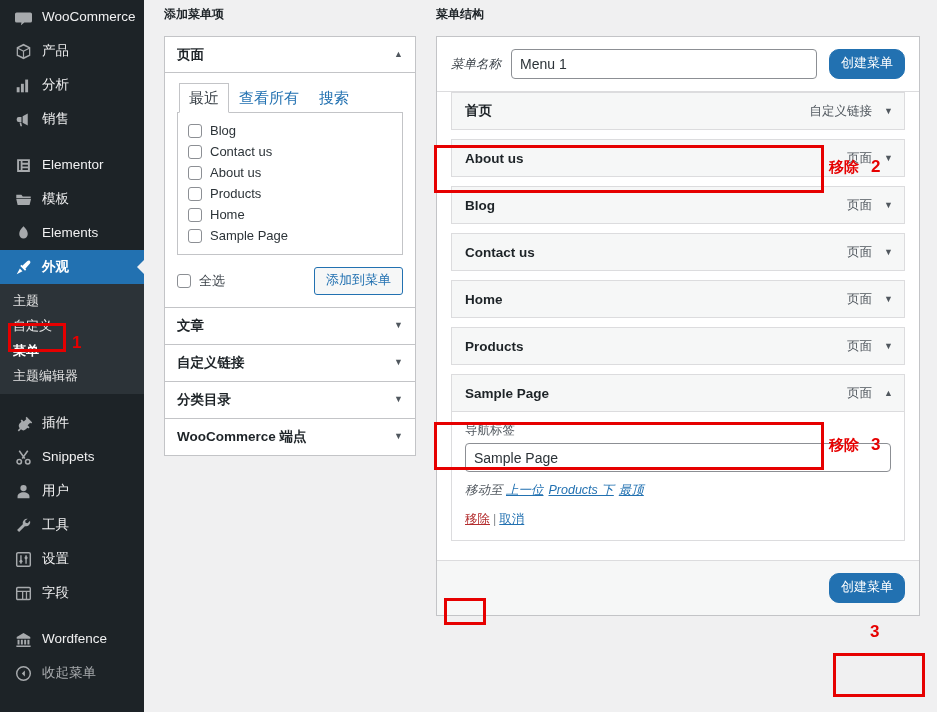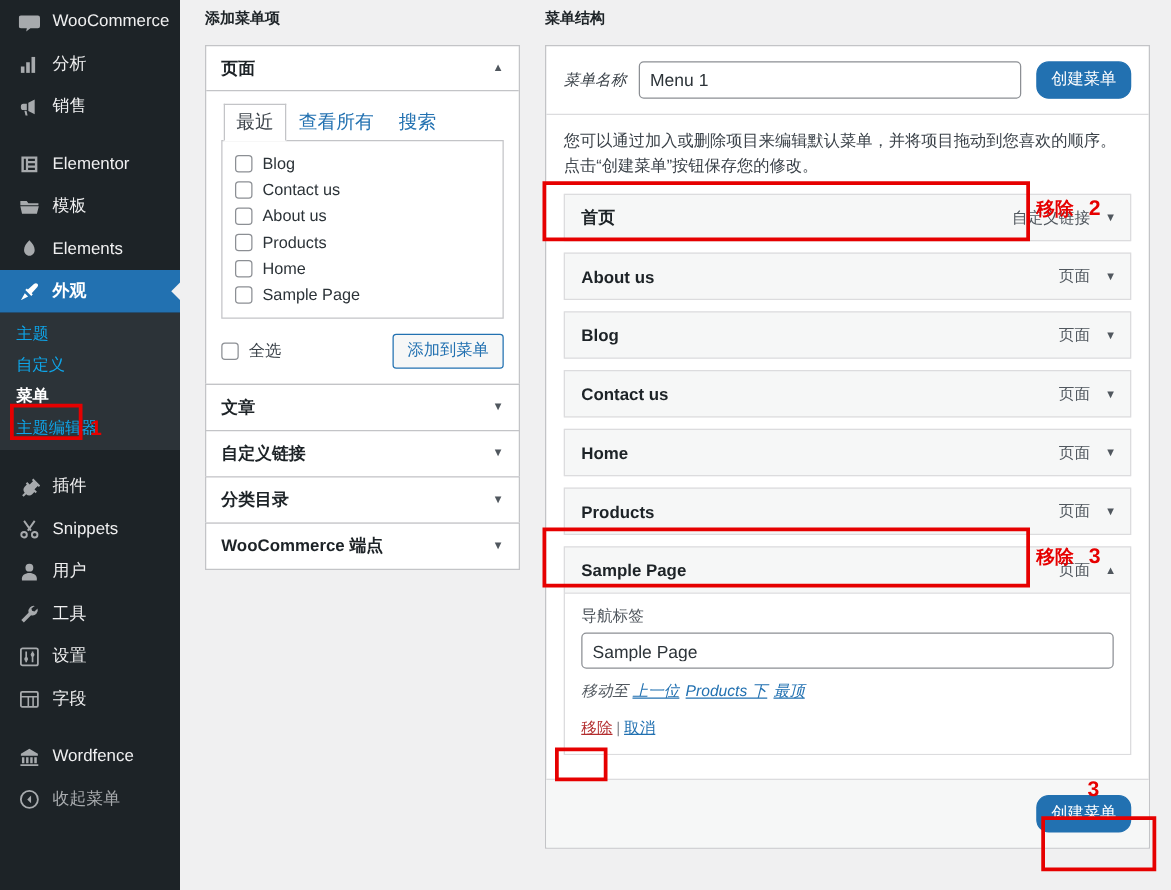--- a/index.html
+++ b/index.html
@@ -58,21 +58,21 @@
   #submenu {
     background: #2c3338;
     padding: 4px 0 6px 0;
   }
   .sub-item {
     display: block;
     height: 25px;
     line-height: 25px;
     padding-left: 13px;
     font-size: 13px;
-    color: #0ea5e9;
+    color: #e5e5e5;
   }
   .sub-item.active { color: #fff; font-weight: 700; }
 
   
   .col-heading {
     position: absolute;
     font-size: 12px;
     font-weight: 700;
     color: #1d2327;
     line-height: 1;
@@ -289,20 +289,28 @@
 
   <div id="sidebar">
     <div id="nav-top">
         <div class="nav-item">
           <span class="ico">
             <svg width="17" height="17" viewBox="0 0 20 20" fill="currentColor">
               <path d="M2 3h16a2 2 0 012 2v8a2 2 0 01-2 2h-7l-4 3 .6-3H2a2 2 0 01-2-2V5a2 2 0 012-2z" transform="translate(0,1)"></path>
             </svg>
           </span>
           <span>WooCommerce</span>
+        </div>
+        <div class="nav-item">
+          <span class="ico">
+            <svg width="17" height="17" viewBox="0 0 20 20" fill="currentColor">
+              <path d="M10 1L2 5v10l8 4 8-4V5l-8-4zm0 2.2L15.8 6 10 8.8 4.2 6 10 3.2zM3.5 7.2l5.8 2.8v6.6l-5.8-2.9V7.2zm13 0v6.5l-5.8 2.9V10l5.8-2.8z"></path>
+            </svg>
+          </span>
+          <span>产品</span>
         </div>
         <div class="nav-item">
           <span class="ico">
             <svg width="17" height="17" viewBox="0 0 20 20" fill="currentColor">
               <rect x="2" y="12" width="3.4" height="6"></rect>
               <rect x="7" y="8" width="3.4" height="10"></rect>
               <rect x="12" y="3" width="3.4" height="15"></rect>
             </svg>
           </span>
           <span>分析</span>
@@ -513,21 +521,20 @@
 
   <div id="rightcol">
     <div id="menu-panel">
 
       <div class="name-row">
         <span class="name-label">菜单名称</span>
         <input class="text-input" type="text" value="Menu 1" style="">
         <button class="btn-primary">创建菜单</button>
       </div>
 
-      <div class="help-text">您可以通过加入或删除项目来编辑默认菜单，并将项目拖动到您喜欢的顺序。点击“创建菜单”按钮保存您的修改。</div>
 
       <div class="items-area" id="menu-items">
           <div class="menu-item">
             <div class="mi-bar">
               <span class="mi-title">首页</span>
               <div class="mi-right">
                 <span class="mi-type">自定义链接</span>
                 <span class="mi-toggle">▼</span>
               </div>
             </div>

